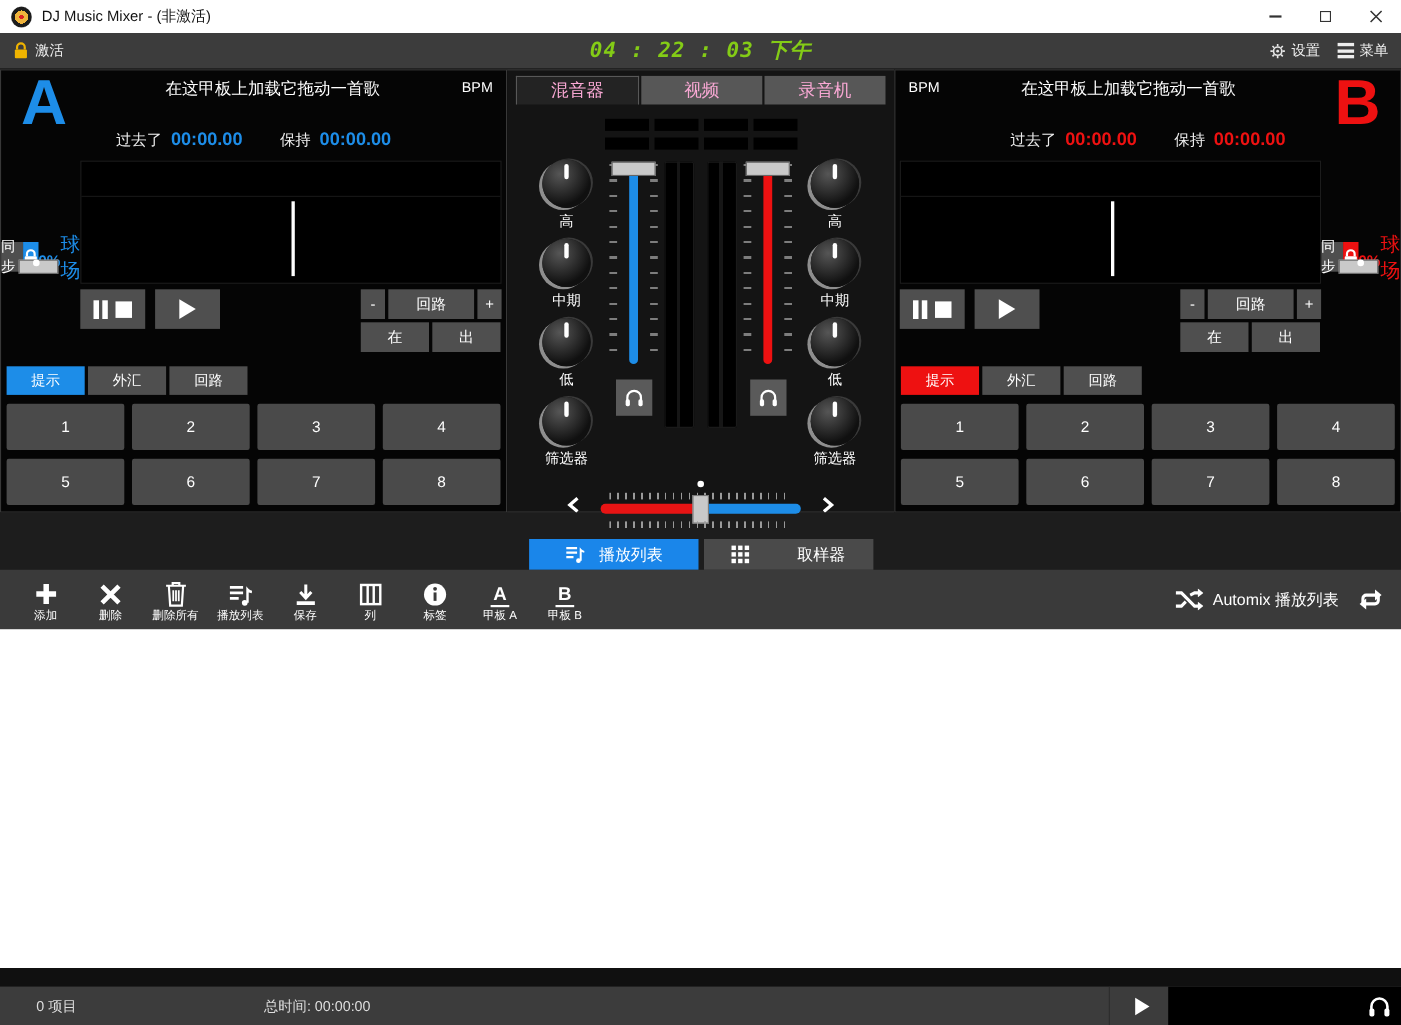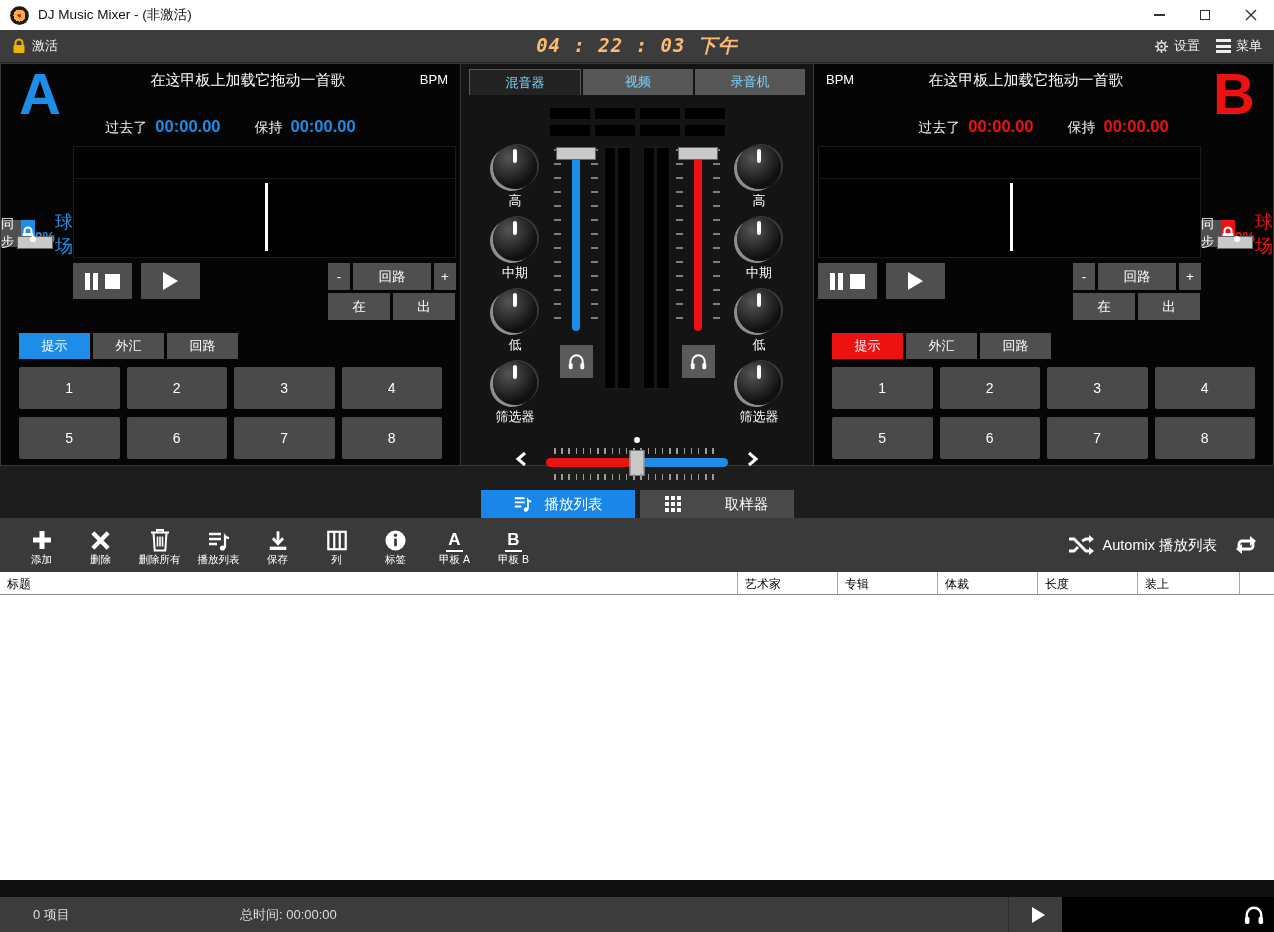--- a/index.html
+++ b/index.html
@@ -16,21 +16,21 @@
   .title-text { font-size:13.5px; color:#111; margin-left:9px; }
   .win-controls { margin-left:auto; display:flex; height:100%; }
   .win-btn { width:46px; display:flex; align-items:center; justify-content:center; }
   .i-min { width:11px; height:1.5px; background:#333; }
   .i-max { width:10px; height:10px; border:1.2px solid #333; }
   .i-close svg { display:block; }
   
   .topbar { height:32px; background:#3c3c3c; display:flex; align-items:center; padding:0 12px; flex:none; position:relative; }
   .activate { display:flex; gap:6px; color:#eee; font-size:13px; align-items:center; z-index:1; }
   .clock { position:absolute; left:0; right:0; text-align:center; font-family:"DejaVu Sans Mono", monospace;
-    font-style:italic; font-weight:bold; font-size:19px; color:#fdba74; letter-spacing:1px; }
+    font-style:italic; font-weight:bold; font-size:19px; color:#84cc16; letter-spacing:1px; }
   .topbar-right { margin-left:auto; display:flex; gap:16px; z-index:1; align-items:center; }
   .tb-item { display:flex; align-items:center; gap:5px; color:#eee; font-size:13px; }
   .hamburger { display:flex; flex-direction:column; gap:2.5px; }
   .hamburger span { width:15px; height:3px; background:#eee; }
   
   .decks { height:404px; display:flex; flex:none; background:#000; border-top:1px solid #222; }
   .deck { width:461px; flex:none; background:#050505; border:1px solid #383838; display:flex; flex-direction:column; }
   .deck-a { --accent:#1d8de8; }
   .deck-b { --accent:#ee1111; }
   .deck-top { height:82px; position:relative; flex:none; }
@@ -70,30 +70,30 @@
   .controls { flex:1; display:flex; align-items:flex-start; padding-top:5px; gap:9px; }
   .ctl-btn { height:36px; background:#4f4f4f; display:flex; align-items:center; justify-content:center; gap:7px; flex:none; }
   .btn-pausestop { width:59px; } .btn-play { width:59px; }
   .i-pausebar { width:5px; height:17px; background:#fff; display:inline-block; }
   .i-pause { display:flex; gap:3px; } .i-stopsq { width:15px; height:15px; background:#fff; }
   .i-tri { width:0; height:0; border-left:15px solid #fff; border-top:9px solid transparent; border-bottom:9px solid transparent; }
   .loop-group { margin-left:auto; display:flex; flex-direction:column; gap:3px; }
   .loop-row { display:flex; gap:3px; }
   .lbtn { background:#4f4f4f; color:#fff; display:flex; align-items:center; justify-content:center; font-size:13.5px; height:27px; }
   .lbtn.sm { width:22px; } .lbtn.md { width:78px; } .lbtn.half { width:62px; }
-  .cue-section { flex:1; padding:9px 18px 6px; display:flex; flex-direction:column; }
+  .cue-section { flex:1; padding:9px 5px 6px; display:flex; flex-direction:column; }
   .cue-tabs { display:flex; gap:3px; margin-bottom:8px; flex:none; }
   .cue-tab { width:71px; height:26px; background:#4f4f4f; color:#fff; font-size:13px; display:flex; align-items:center; justify-content:center; }
   .cue-tab.active { background:var(--accent); }
   .pads { flex:1; display:grid; grid-template-columns:repeat(4,1fr); gap:8px 7px; }
   .pad { background:#4a4a4a; color:#fff; display:flex; align-items:center; justify-content:center; font-size:14px; border-radius:2px; }
   
   .mixer { width:352px; flex:none; background:#141414; border-top:1px solid #383838; border-bottom:1px solid #383838; display:flex; flex-direction:column; }
   .mixer-tabs { display:flex; gap:2px; padding:5px 8px 0; flex:none; height:31px; }
-  .mtab { flex:1; display:flex; align-items:center; justify-content:center; font-size:13px; color:#7dd3fc; background:#575757; }
+  .mtab { flex:1; display:flex; align-items:center; justify-content:center; font-size:16px; color:#f9a8d4; background:#575757; }
   .mtab.active { background:#232323; border:1px solid #585858; border-bottom:none; }
   .beat-leds { display:grid; grid-template-columns:repeat(4,40px); gap:6px 5px; justify-content:center; margin-top:13px; flex:none; }
   .led { height:11px; background:#000; }
   .mixer-main { flex:1; display:flex; justify-content:center; padding-top:9px; }
   .knob-col { width:66px; display:flex; flex-direction:column; align-items:center; }
   .knob { width:44px; height:44px; border-radius:50%; position:relative; flex:none;
     background:radial-gradient(circle at 36% 30%, #565656, #101010 68%);
     box-shadow:-3px 2px 0 0 #8e8e8e, 2px -1px 0 0 #3a3a3a; margin-bottom:3px; }
   .knob::after { content:""; position:absolute; left:50%; transform:translateX(-50%); top:4px; width:4px; height:14px; background:#fff; border-radius:2px; }
   .knob-label { color:#fff; font-size:13px; margin-bottom:7px; }
@@ -583,29 +583,20 @@
         <svg width="24" height="22" viewBox="0 0 24 22">
           <path d="M5 15v-5a3 3 0 0 1 3-3h10" fill="none" stroke="#fff" stroke-width="2.8"></path>
           <path d="M16 2l6 5-6 5z" fill="#fff"></path>
           <path d="M19 7v5a3 3 0 0 1-3 3H6" fill="none" stroke="#fff" stroke-width="2.8"></path>
           <path d="M8 10l-6 5 6 5z" fill="#fff"></path>
         </svg>
       </span>
     </div>
   </div>
 
-  <div class="table-header">
-    <div class="th">标题</div>
-    <div class="th">艺术家</div>
-    <div class="th">专辑</div>
-    <div class="th">体裁</div>
-    <div class="th">长度</div>
-    <div class="th">装上</div>
-    <div class="th th-fill"></div>
-  </div>
   <div class="table-body"></div>
 
   <div class="strip"></div>
 
   <div class="statusbar">
     <span class="sb-items">0 项目</span>
     <span class="sb-total">总时间: 00:00:00</span>
     <span class="sb-sep"></span>
     <span class="sb-play">
       <span class="i-tri"></span>

